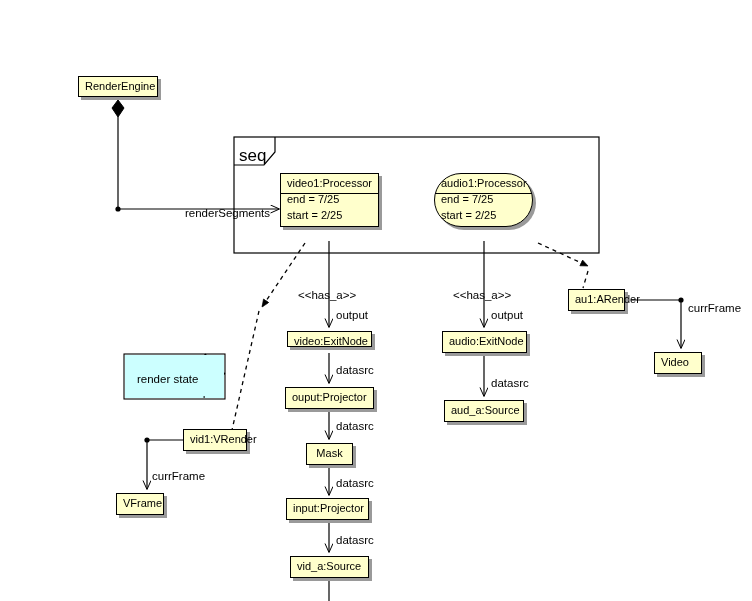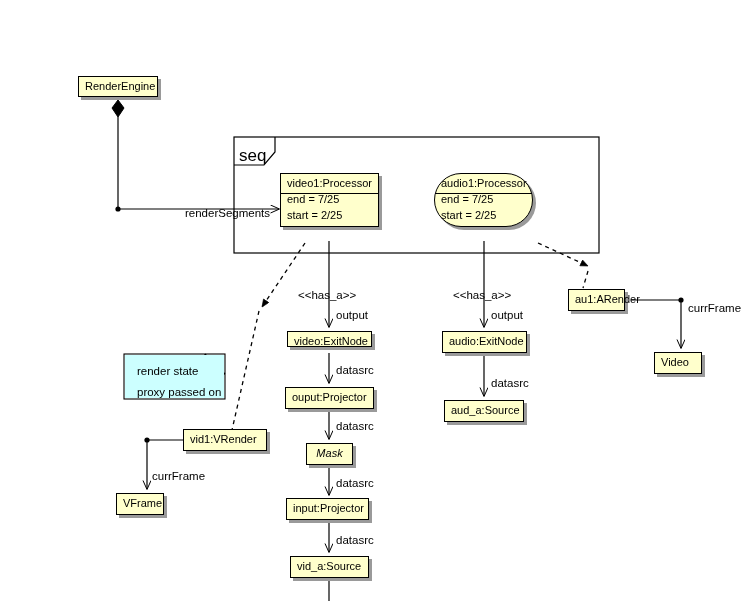--- a/index.html
+++ b/index.html
@@ -61,20 +61,21 @@
   .uml-note .note-body {
     position: absolute;
     left: 0; top: 0;
     width: 100%; height: 100%;
     padding: 10px 0 0 12px;
     box-sizing: border-box;
   }
   .uml-note .note-line {
     white-space: nowrap;
     margin-bottom: 9px;
+    margin-top: 8px;
   }
   
   .edge-label {
     position: absolute;
     font-size: 11.5px;
     color: #000000;
     white-space: nowrap;
     line-height: 1;
   }
   .caption-block {
@@ -190,40 +191,40 @@
 
   <div class="uml-box" style="left:285px; top:387px; width:89px; height:22px;">
     <div class="title-row">ouput:Projector</div>
   </div>
 
   <div class="uml-box" style="left:444px; top:400px; width:80px; height:22px;">
     <div class="title-row">aud_a:Source</div>
   </div>
 
   <div class="uml-box" style="left:306px; top:443px; width:47px; height:22px;">
-    <div class="title-row" style="text-align:center; padding-left:0; padding-right:0;font-style:italic;">Mask</div>
+    <div class="title-row" style="text-align:center; padding-left:0; padding-right:0;">Mask</div>
   </div>
 
   <div class="uml-box" style="left:286px; top:498px; width:83px; height:22px;">
     <div class="title-row">input:Projector</div>
   </div>
 
   <div class="uml-box" style="left:290px; top:556px; width:79px; height:22px;">
     <div class="title-row">vid_a:Source</div>
   </div>
 
   <div class="uml-box" style="left:548px; top:289px; width:57px; height:22px;margin-left:20px;">
     <div class="title-row">au1:ARender</div>
   </div>
 
   <div class="uml-box" style="left:654px; top:352px; width:48px; height:22px;">
     <div class="title-row">Video</div>
   </div>
 
-  <div class="uml-box" style="left:183px; top:429px; width:84px; height:22px;">
+  <div class="uml-box" style="left:183px; top:429px; width:64px; height:22px;">
     <div class="title-row">vid1:VRender</div>
   </div>
 
   <div class="uml-box" style="left:116px; top:493px; width:48px; height:22px;">
     <div class="title-row">VFrame</div>
   </div>
 
   <div class="uml-note" style="left:125px; top:355px; width:99px; height:43px;">
     <div class="note-body">
       <div class="note-line">render state</div>

